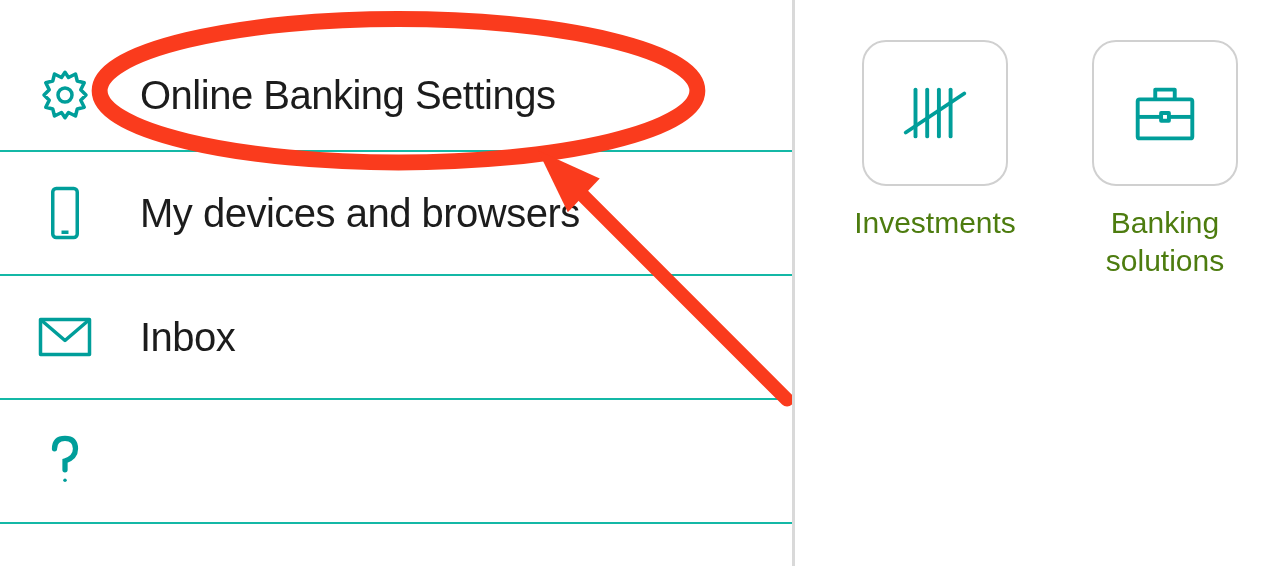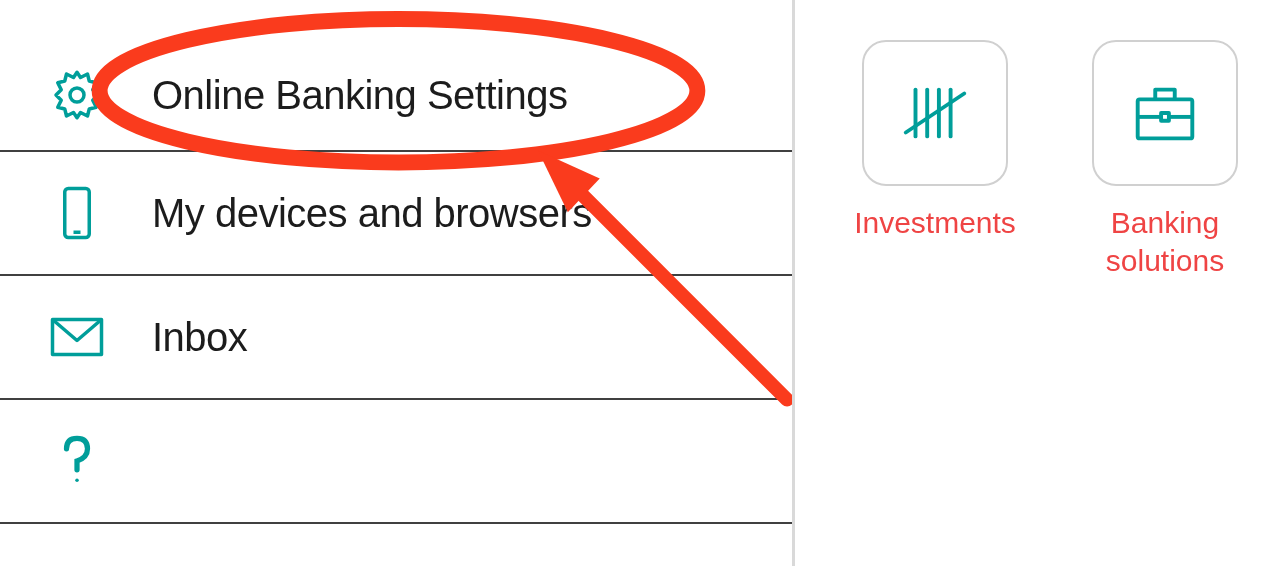--- a/index.html
+++ b/index.html
@@ -20,23 +20,23 @@
   .sidebar {
     width: 795px;
     padding-top: 40px;
     box-sizing: border-box;
     border-right: 3px solid #d9d9d9;
     position: relative;
   }
   .menu-item {
     display: flex;
     align-items: center;
-    padding: 0 36px;
+    padding: 0 24px;
     height: 122px;
-    border-bottom: 2px solid #404040;
+    border-bottom: 2px solid #14b8a6;
     cursor: pointer;
     position: relative;
   }
   .menu-item:first-child {
     height: 110px;
     padding-top: 0;
   }
   .menu-item:last-child {
     border-bottom: none;
     height: 110px;
@@ -103,21 +103,21 @@
   .tile-card svg {
     width: 78px;
     height: 78px;
     stroke: currentColor;
     fill: none;
   }
   .tile-label {
     font-size: 30px;
     line-height: 1.25;
     text-align: center;
-    color: #ef4444;
+    color: #4d7c0f;
     font-weight: 400;
   }
 </style>
 </head>
 <body>
 
 <div class="page">
 
   <div class="sidebar">
 

